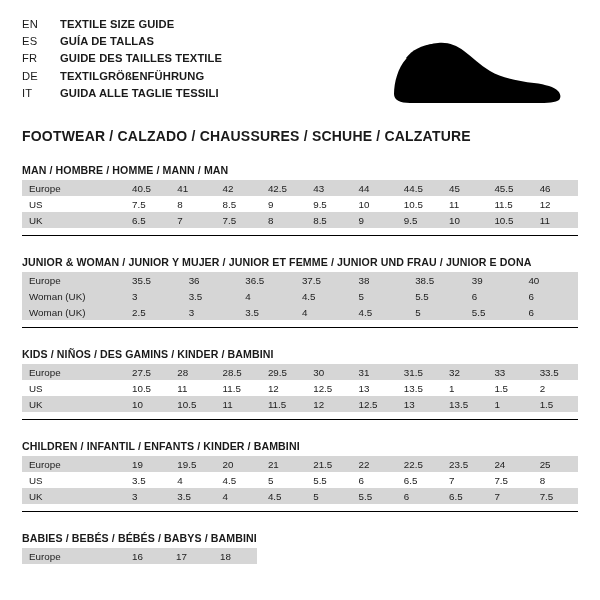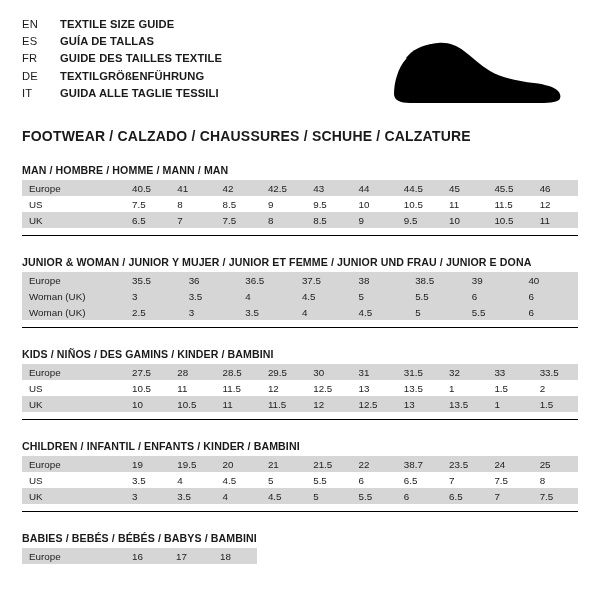--- a/index.html
+++ b/index.html
@@ -294,21 +294,21 @@
     <table class="sizes">
       <tbody>
         <tr class="shade">
           <td class="rowlabel">Europe</td>
           <td>19</td>
           <td>19.5</td>
           <td>20</td>
           <td>21</td>
           <td>21.5</td>
           <td>22</td>
-          <td>38.7</td>
+          <td>22.5</td>
           <td>23.5</td>
           <td>24</td>
           <td>25</td>
         </tr>
         <tr class="plain">
           <td class="rowlabel">US</td>
           <td>3.5</td>
           <td>4</td>
           <td>4.5</td>
           <td>5</td>

